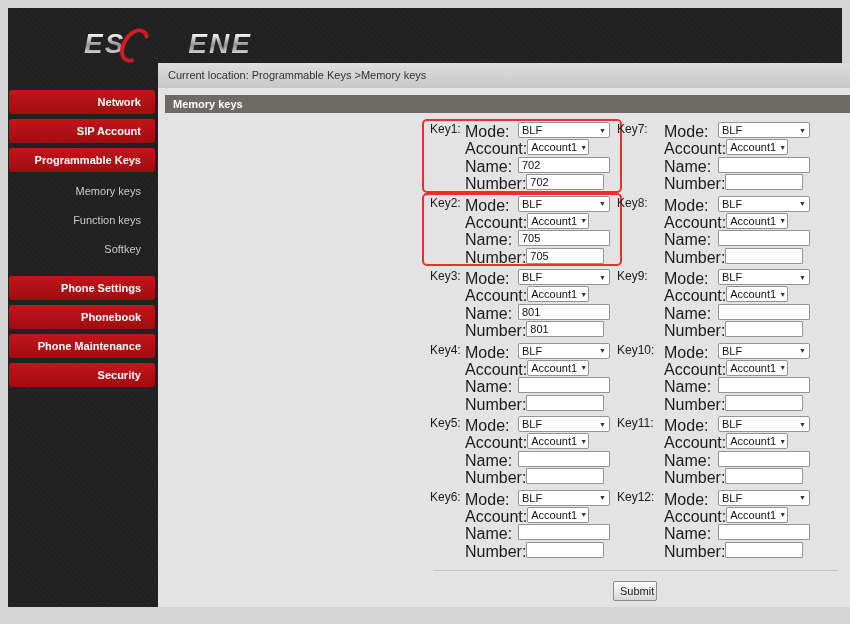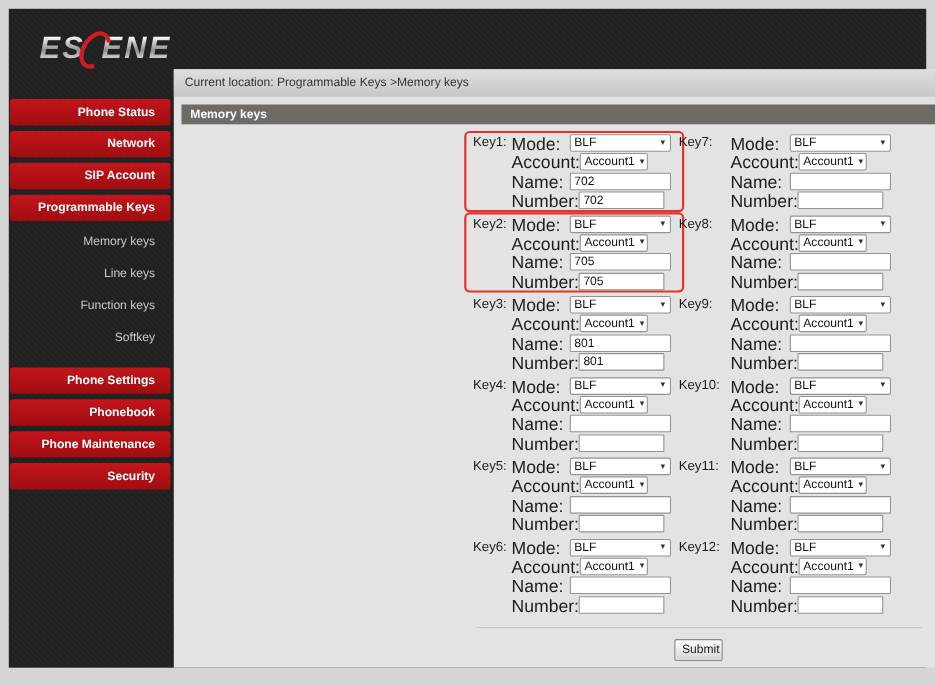--- a/index.html
+++ b/index.html
@@ -19,20 +19,21 @@
   .logo{
     position:absolute;left:28px;top:18px;height:36px;
     display:flex;align-items:center;
     font-style:italic;font-weight:bold;font-size:28px;letter-spacing:2px;
     user-select:none;
   }
   .logo .metal{
     background:linear-gradient(#ffffff 15%, #8f8f8f 55%, #f2f2f2 90%);
     -webkit-background-clip:text;background-clip:text;
     color:transparent;
+    margin-left:48px;
   }
   .logo-arc{
     display:inline-block;width:17px;height:29px;
     border:4px solid #cf1d22;border-right-color:transparent;
     border-radius:50%;
     transform:rotate(32deg);
     margin:0 -7px 0 -3px;position:relative;top:1px;
   }
   
   .sidebar{
@@ -123,27 +124,25 @@
 <body>
 
 <div class="window">
   <div class="logo">
     <span class="metal">ES</span>
       <span class="logo-arc"></span>
       <span class="metal">ENE</span>
   </div>
 
   <div class="sidebar">
-      <div class="side-btn">Phone Status</div>
       <div class="side-btn">Network</div>
       <div class="side-btn">SIP Account</div>
       <div class="side-btn">Programmable Keys</div>
       <div class="side-sub">
         <div class="side-link">Memory keys</div>
-        <div class="side-link">Line keys</div>
         <div class="side-link">Function keys</div>
         <div class="side-link">Softkey</div>
       </div>
       <div class="side-btn">Phone Settings</div>
       <div class="side-btn">Phonebook</div>
       <div class="side-btn">Phone Maintenance</div>
       <div class="side-btn">Security</div>
     </div>
 
   <div class="content">

